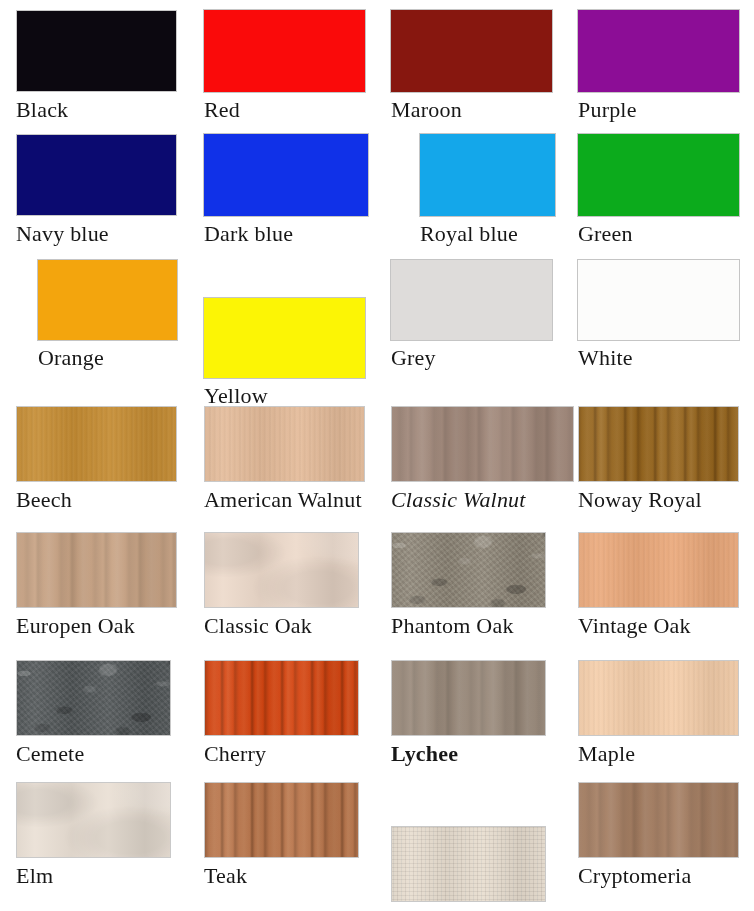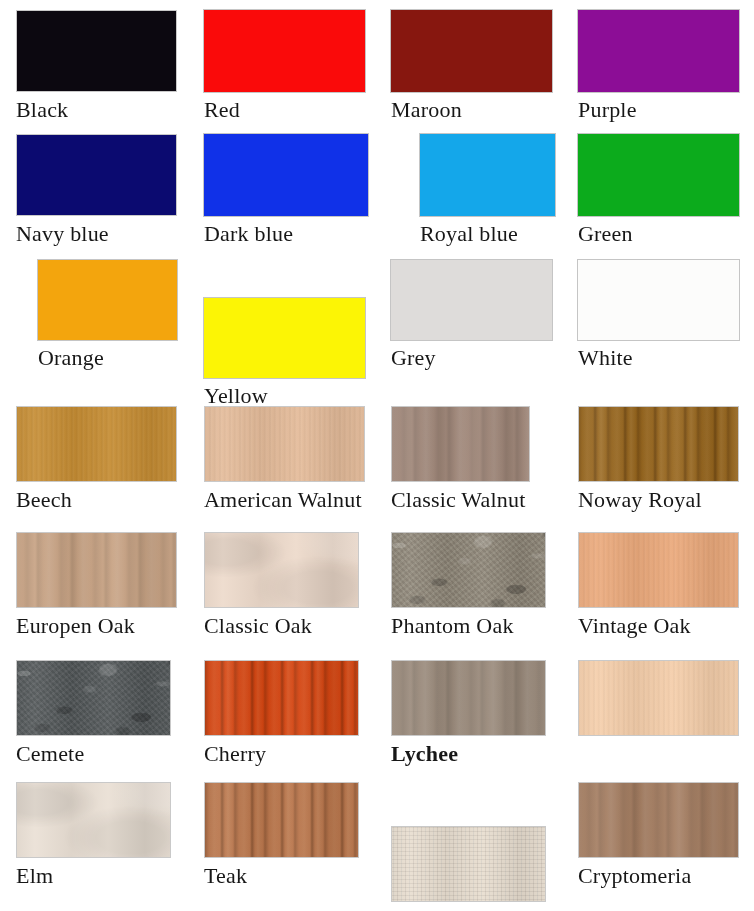--- a/index.html
+++ b/index.html
@@ -213,21 +213,21 @@
       </div>
       <span class="swatch-label">Beech</span>
     </div>
     <div class="swatch-cell" style="left: 204px; top: 406px; width: 161px;">
       <div class="swatch-chip bordered" style="height: 76px; background: rgb(228, 187, 153);">
         <div class="tex grain-fine"></div>
         <div class="tex sheen"></div>
       </div>
       <span class="swatch-label">American Walnut</span>
     </div>
-    <div class="swatch-cell" style="left: 391px; top: 406px; width: 139px;">
+    <div class="swatch-cell" style="left: 391px; top: 406px; width: 183px; font-style: italic;">
       <div class="swatch-chip bordered" style="height: 76px; background: rgb(161, 136, 122);">
         <div class="tex grain-broad"></div>
         <div class="tex sheen"></div>
       </div>
       <span class="swatch-label">Classic Walnut</span>
     </div>
     <div class="swatch-cell" style="left: 578px; top: 406px; width: 161px;">
       <div class="swatch-chip bordered" style="height: 76px; background: rgb(150, 101, 29);">
         <div class="tex grain-strong"></div>
         <div class="tex sheen"></div>
@@ -281,20 +281,21 @@
         <div class="tex grain-broad"></div>
         <div class="tex sheen"></div>
       </div>
       <span class="swatch-label">Lychee</span>
     </div>
     <div class="swatch-cell" style="left: 578px; top: 660px; width: 161px;">
       <div class="swatch-chip bordered" style="height: 76px; background: rgb(245, 206, 170);">
         <div class="tex grain-fine"></div>
         <div class="tex sheen"></div>
       </div>
+      <span class="swatch-label">Maple</span>
     </div>
     <div class="swatch-cell" style="left: 16px; top: 782px; width: 155px;">
       <div class="swatch-chip bordered" style="height: 76px; background: rgb(234, 224, 213);">
         <div class="tex cloud"></div>
         <div class="tex sheen"></div>
       </div>
       <span class="swatch-label">Elm</span>
     </div>
     <div class="swatch-cell" style="left: 204px; top: 782px; width: 155px;">
       <div class="swatch-chip bordered" style="height: 76px; background: rgb(185, 117, 75);">

